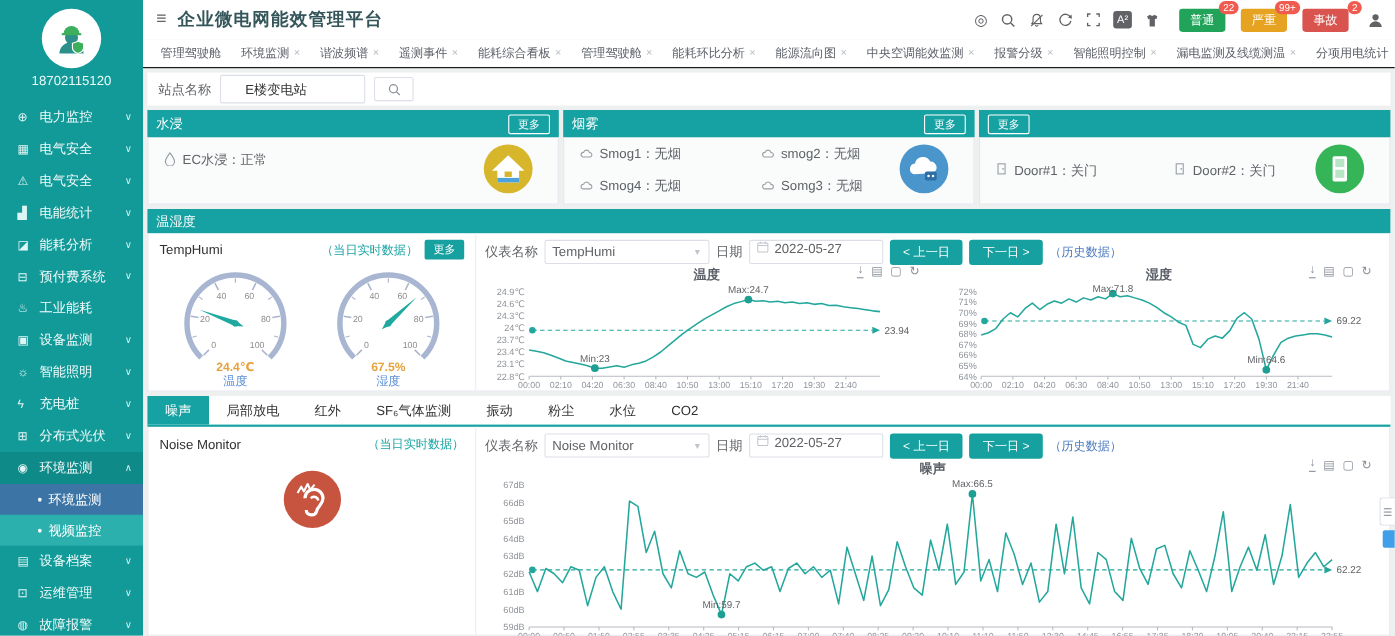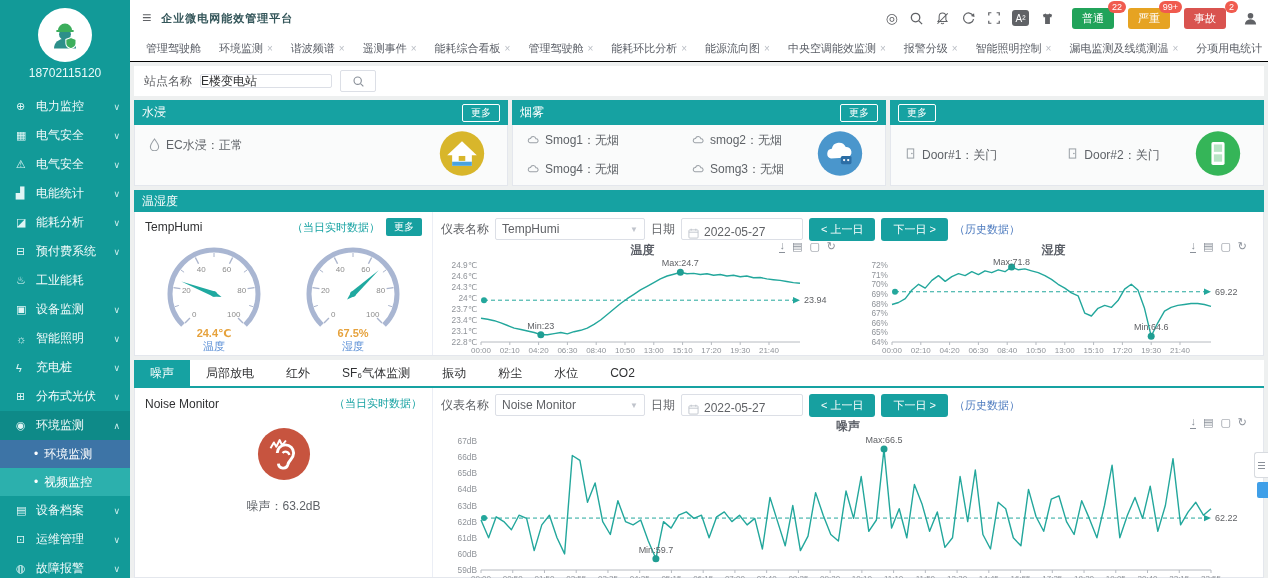--- a/index.html
+++ b/index.html
@@ -18,37 +18,37 @@
   .side-item .chev { font-size:9px; color:#cdeeee; }
   .side-sub { height:28px; display:flex; align-items:center; padding-left:34px; font-size:12px; cursor:pointer; color:#fff; }
   .side-sub .bullet { margin-right:6px; font-size:12px; }
   .side-sub.blue { background:#3d74a6; }
   .side-sub.teal { background:#2cb0ad; }
 
   
   .main { flex:1; display:flex; flex-direction:column; min-width:0; }
   .topbar { height:36px; background:#fff; display:flex; align-items:center; padding:0 10px 0 12px; flex-shrink:0; }
   .hamburger { font-size:16px; color:#606266; margin-right:10px; cursor:pointer; }
-  .app-title { font-size:11px; font-weight:bold; color:#34565a; letter-spacing:1px; }
+  .app-title { font-size:16px; font-weight:bold; color:#34565a; letter-spacing:1px; }
   .top-right { margin-left:auto; display:flex; align-items:center; gap:11px; }
   .tico { display:flex; align-items:center; color:#606266; cursor:pointer; font-size:14px; }
   .a2 { width:17px; height:16px; background:#606266; color:#fff; border-radius:3px; font-size:10px; display:flex; align-items:center; justify-content:center; }
   #alarm-buttons { display:flex; gap:14px; margin:0 6px; }
   .alarm { position:relative; color:#fff; font-size:11px; padding:3px 10px; border-radius:3px; cursor:pointer; }
   .alarm .badge { position:absolute; top:-7px; right:-12px; background:#f05b4f; border-radius:8px; font-size:9px; padding:0 4px; line-height:12px; }
 
   .navtabs { height:26px; background:#fff; border-bottom:1px solid #000000; display:flex; align-items:center; padding-left:8px; gap:2px; overflow:hidden; flex-shrink:0; }
   .tab { display:flex; align-items:center; gap:4px; font-size:11px; color:#5a5e66; padding:3px 8px; cursor:pointer; white-space:nowrap; }
   .tab .tclose { color:#b9bdc4; font-size:10px; }
 
   .content { flex:1; padding:4px 4px 0 4px; display:flex; flex-direction:column; min-height:0; }
 
   .site-row { height:30px; background:#fff; display:flex; align-items:center; padding-left:10px; gap:8px; flex-shrink:0; }
   .site-label { color:#606266; }
-  .site-input { width:132px; height:14px; border:1px solid #dcdfe6; border-radius:2px; padding:0 0; font-size:12px; color:#303133; font-family:inherit; }
+  .site-input { width:132px; height:26px; border:1px solid #dcdfe6; border-radius:2px; padding:0 22px; font-size:12px; color:#303133; font-family:inherit; }
   .search-btn { width:36px; height:22px; background:#fff; border:1px solid #dcdfe6; border-radius:2px; display:flex; align-items:center; justify-content:center; cursor:pointer; }
 
   .sensor-row { height:86px; display:flex; gap:4px; margin-top:4px; flex-shrink:0; }
   .s-panel { flex:1; display:flex; flex-direction:column; min-width:0; }
   .s-head { height:25px; background:#16a2a2; color:#fff; display:flex; align-items:center; padding:0 8px; flex-shrink:0; }
   .s-head .s-title { flex:1; font-size:12px; }
   .more-ghost { background:transparent; border:1px solid #fff; color:#fff; font-size:10px; padding:1px 8px; border-radius:2px; cursor:pointer; font-family:inherit; }
   .s-body { flex:1; background:#fafbfb; border:1px solid #e4e7ed; border-top:none; position:relative; display:flex; align-items:center; padding:0 14px; }
   .p-item { display:flex; align-items:center; gap:6px; color:#5f6368; font-size:12px; }
   #water-items { flex:1; align-self:flex-start; margin-top:12px; }
@@ -65,21 +65,21 @@
   .realtime { margin-left:auto; color:#18a3a3; font-size:11px; }
   .more-solid { background:#17a0a0; border:none; color:#fff; font-size:10px; padding:2px 8px; border-radius:2px; margin-left:6px; cursor:pointer; font-family:inherit; }
   .gauges { display:flex; justify-content:space-around; margin-top:2px; }
   .gauge { width:120px; height:112px; }
 
   .th-right { flex:1; padding:4px 8px 0; min-width:0; display:flex; flex-direction:column; }
   .controls { height:26px; display:flex; align-items:center; gap:6px; color:#606266; flex-shrink:0; }
   .select { width:150px; height:22px; border:1px solid #dcdfe6; border-radius:2px; display:flex; align-items:center; padding:0 6px; cursor:pointer; background:#fff; }
   .select .sel-val { flex:1; color:#606266; }
   .select .sel-arrow { color:#c0c4cc; font-size:8px; }
-  .dateinput { width:122px; height:22px; border:1px solid #dcdfe6; border-radius:2px; display:flex; align-items:flex-end; gap:5px; padding:0 6px; cursor:pointer; background:#fff; color:#606266; }
+  .dateinput { width:122px; height:22px; border:1px solid #dcdfe6; border-radius:2px; display:flex; align-items:flex-start; gap:5px; padding:0 6px; cursor:pointer; background:#fff; color:#606266; }
   .day-btn { background:#17a0a0; color:#fff; border:none; border-radius:3px; font-size:11px; padding:4px 12px; cursor:pointer; font-family:inherit; }
   .hist { color:#4d7bbf; font-size:11px; }
   .th-charts { flex:1; display:flex; gap:8px; min-height:0; }
   .chart-box { flex:1; display:flex; flex-direction:column; min-width:0; position:relative; }
   .chart-head { height:15px; position:relative; text-align:center; flex-shrink:0; }
   .chart-title { font-size:12px; font-weight:bold; color:#5a5e66; }
   .chart-toolbar { position:absolute; right:8px; top:-2px; display:flex; gap:7px; color:#8a9099; font-size:11px; cursor:pointer; }
   .tb-download { border-bottom:1px solid #8a9099; line-height:11px; }
   .chart-box svg { flex:1; width:100%; }
 
@@ -637,21 +637,20 @@
             <div class="noise-ico-wrap">
               <span>
                 <svg width="54" height="54" viewBox="0 0 56 56">
                     <circle cx="28" cy="28" r="27" fill="#c7543f"></circle>
                     <path d="M14 22 l3.5 -6 l2.5 4.5 l3.5 -7 l2.5 5.5 l4 -5" fill="none" stroke="#ffffff" stroke-width="2" stroke-linejoin="round"></path>
                     <path d="M21 27 a8.5 8.5 0 0 1 17 0 c0 6 -5 7 -6 12 a5 5 0 0 1 -9.8 -1" fill="none" stroke="#ffffff" stroke-width="3"></path>
                     <path d="M26.5 27 a4 4 0 0 1 7 2" fill="none" stroke="#ffffff" stroke-width="2.4"></path>
                   </svg>
               </span>
             </div>
-            <div class="noise-value">噪声：63.2dB</div>
           </div>
           <div class="noise-right">
             <div class="controls">
               <span>仪表名称</span>
               <div class="select">
                 <span class="sel-val">Noise Monitor</span>
                   <span class="sel-arrow">▼</span>
               </div>
               <span>日期</span>
               <div class="dateinput">

